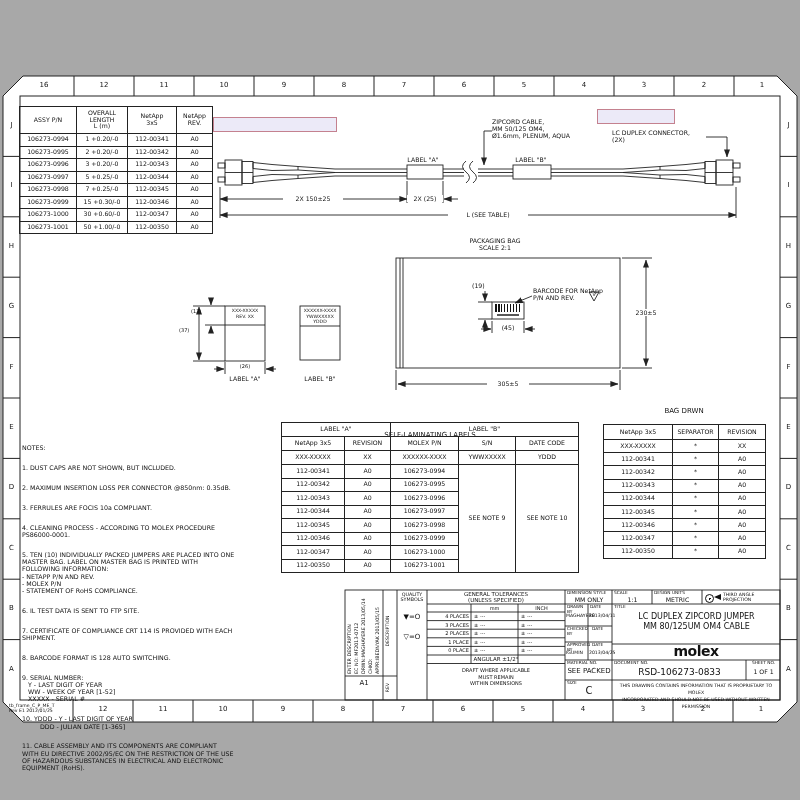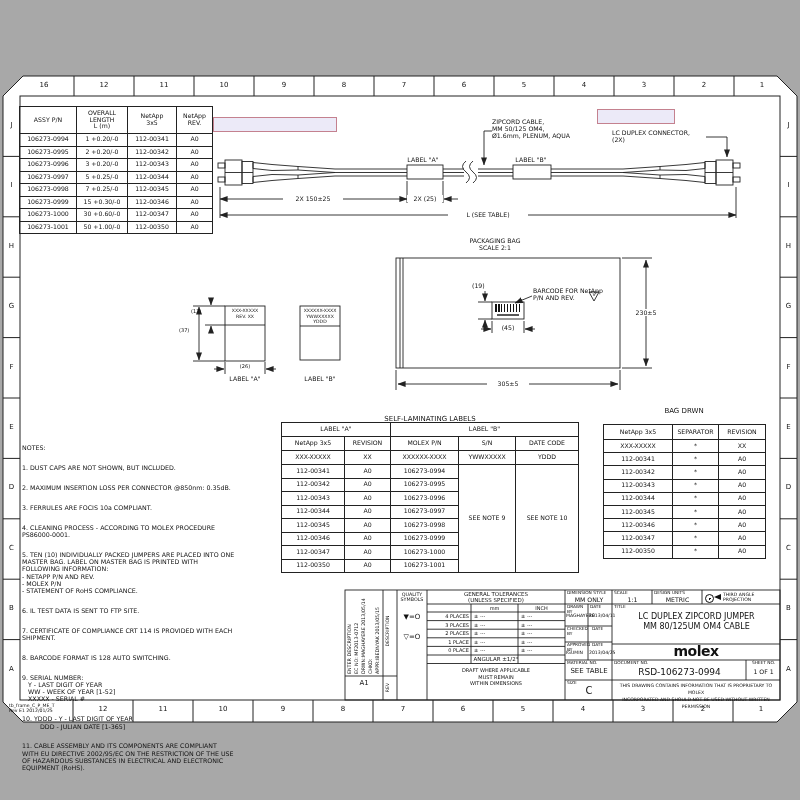--- a/index.html
+++ b/index.html
@@ -293,21 +293,21 @@
 REV. XX</div>
 <div class="t c" style="left:300px;top:308px;width:40px;font-size:4.6px;line-height:5.6px;">XXXXXX-XXXX
 YWWXXXXX
 YDDD</div>
 <div class="t f5" style="left:191px;top:309px;width:18px;">(13)</div>
 <div class="t f5" style="left:179px;top:328px;width:18px;">(37)</div>
 <div class="t c f5" style="left:228px;top:364px;width:34px;">(26)</div>
 <div class="t c f6" style="left:222px;top:375px;width:46px;">LABEL "A"</div>
 <div class="t c f6" style="left:297px;top:375px;width:46px;">LABEL "B"</div>
 
-<div class="t c f7" style="left:360px;top:416px;width:140px;">SELF-LAMINATING LABELS</div>
+<div class="t c f7" style="left:360px;top:432px;width:140px;">SELF-LAMINATING LABELS</div>
 <div style="position:absolute;left:281px;top:422px;">
   <table class="dtab" style="width:297px;">
     <colgroup>
           <col style="width:63px">
           <col style="width:46px">
           <col style="width:68px">
           <col style="width:57px">
           <col style="width:63px">
         </colgroup>
     <tbody>
@@ -521,29 +521,29 @@
   <div class="t f43" style="left:590px;top:605px;width:21px;">DATE</div>
   <div class="t f45" style="left:566px;top:613px;width:23px;">MAGHAYERE</div>
   <div class="t f45" style="left:589px;top:613px;width:23px;">2013/04/11</div>
   <div class="t f43" style="left:567px;top:627px;width:24px;">CHECKED BY</div>
   <div class="t f43" style="left:592px;top:627px;width:19px;">DATE</div>
   <div class="t f43" style="left:567px;top:643px;width:24px;">APPROVED BY</div>
   <div class="t f43" style="left:592px;top:643px;width:19px;">DATE</div>
   <div class="t f45" style="left:566px;top:650px;width:23px;">IGUMIN</div>
   <div class="t f45" style="left:589px;top:650px;width:23px;">2013/04/25</div>
   <div class="t f43" style="left:567px;top:661px;width:44px;">MATERIAL NO.</div>
-  <div class="t c f7" style="left:566px;top:668px;width:46px;">SEE TABLE</div>
+  <div class="t c f7" style="left:566px;top:668px;width:46px;">SEE PACKED</div>
   <div class="t f43" style="left:567px;top:681px;width:20px;">SIZE</div>
   <div class="t c" style="left:566px;top:685px;width:46px;font-size:10px;">C</div>
 
   <div class="t f43" style="left:614px;top:605px;width:30px;">TITLE</div>
   <div class="t c f8" style="left:613px;top:612px;width:167px;line-height:10px;">LC DUPLEX ZIPCORD JUMPER
 MM 80/125UM OM4 CABLE</div>
   <div class="t logo" style="left:612px;top:644px;width:168px;">molex</div>
   <div class="t f43" style="left:614px;top:661px;width:40px;">DOCUMENT NO.</div>
-  <div class="t c f9" style="left:613px;top:667px;width:133px;">RSD-106273-0994</div>
+  <div class="t c f9" style="left:613px;top:667px;width:133px;">RSD-106273-0833</div>
   <div class="t c f43" style="left:747px;top:661px;width:33px;">SHEET NO.</div>
   <div class="t c f6" style="left:747px;top:668px;width:33px;">1 OF 1</div>
   <div class="t c f45" style="left:612px;top:682px;width:168px;line-height:7px;">THIS DRAWING CONTAINS INFORMATION THAT IS PROPRIETARY TO MOLEX
 INCORPORATED AND SHOULD NOT BE USED WITHOUT WRITTEN PERMISSION</div>
 </div>
 
 </div>
 
 </body></html>

